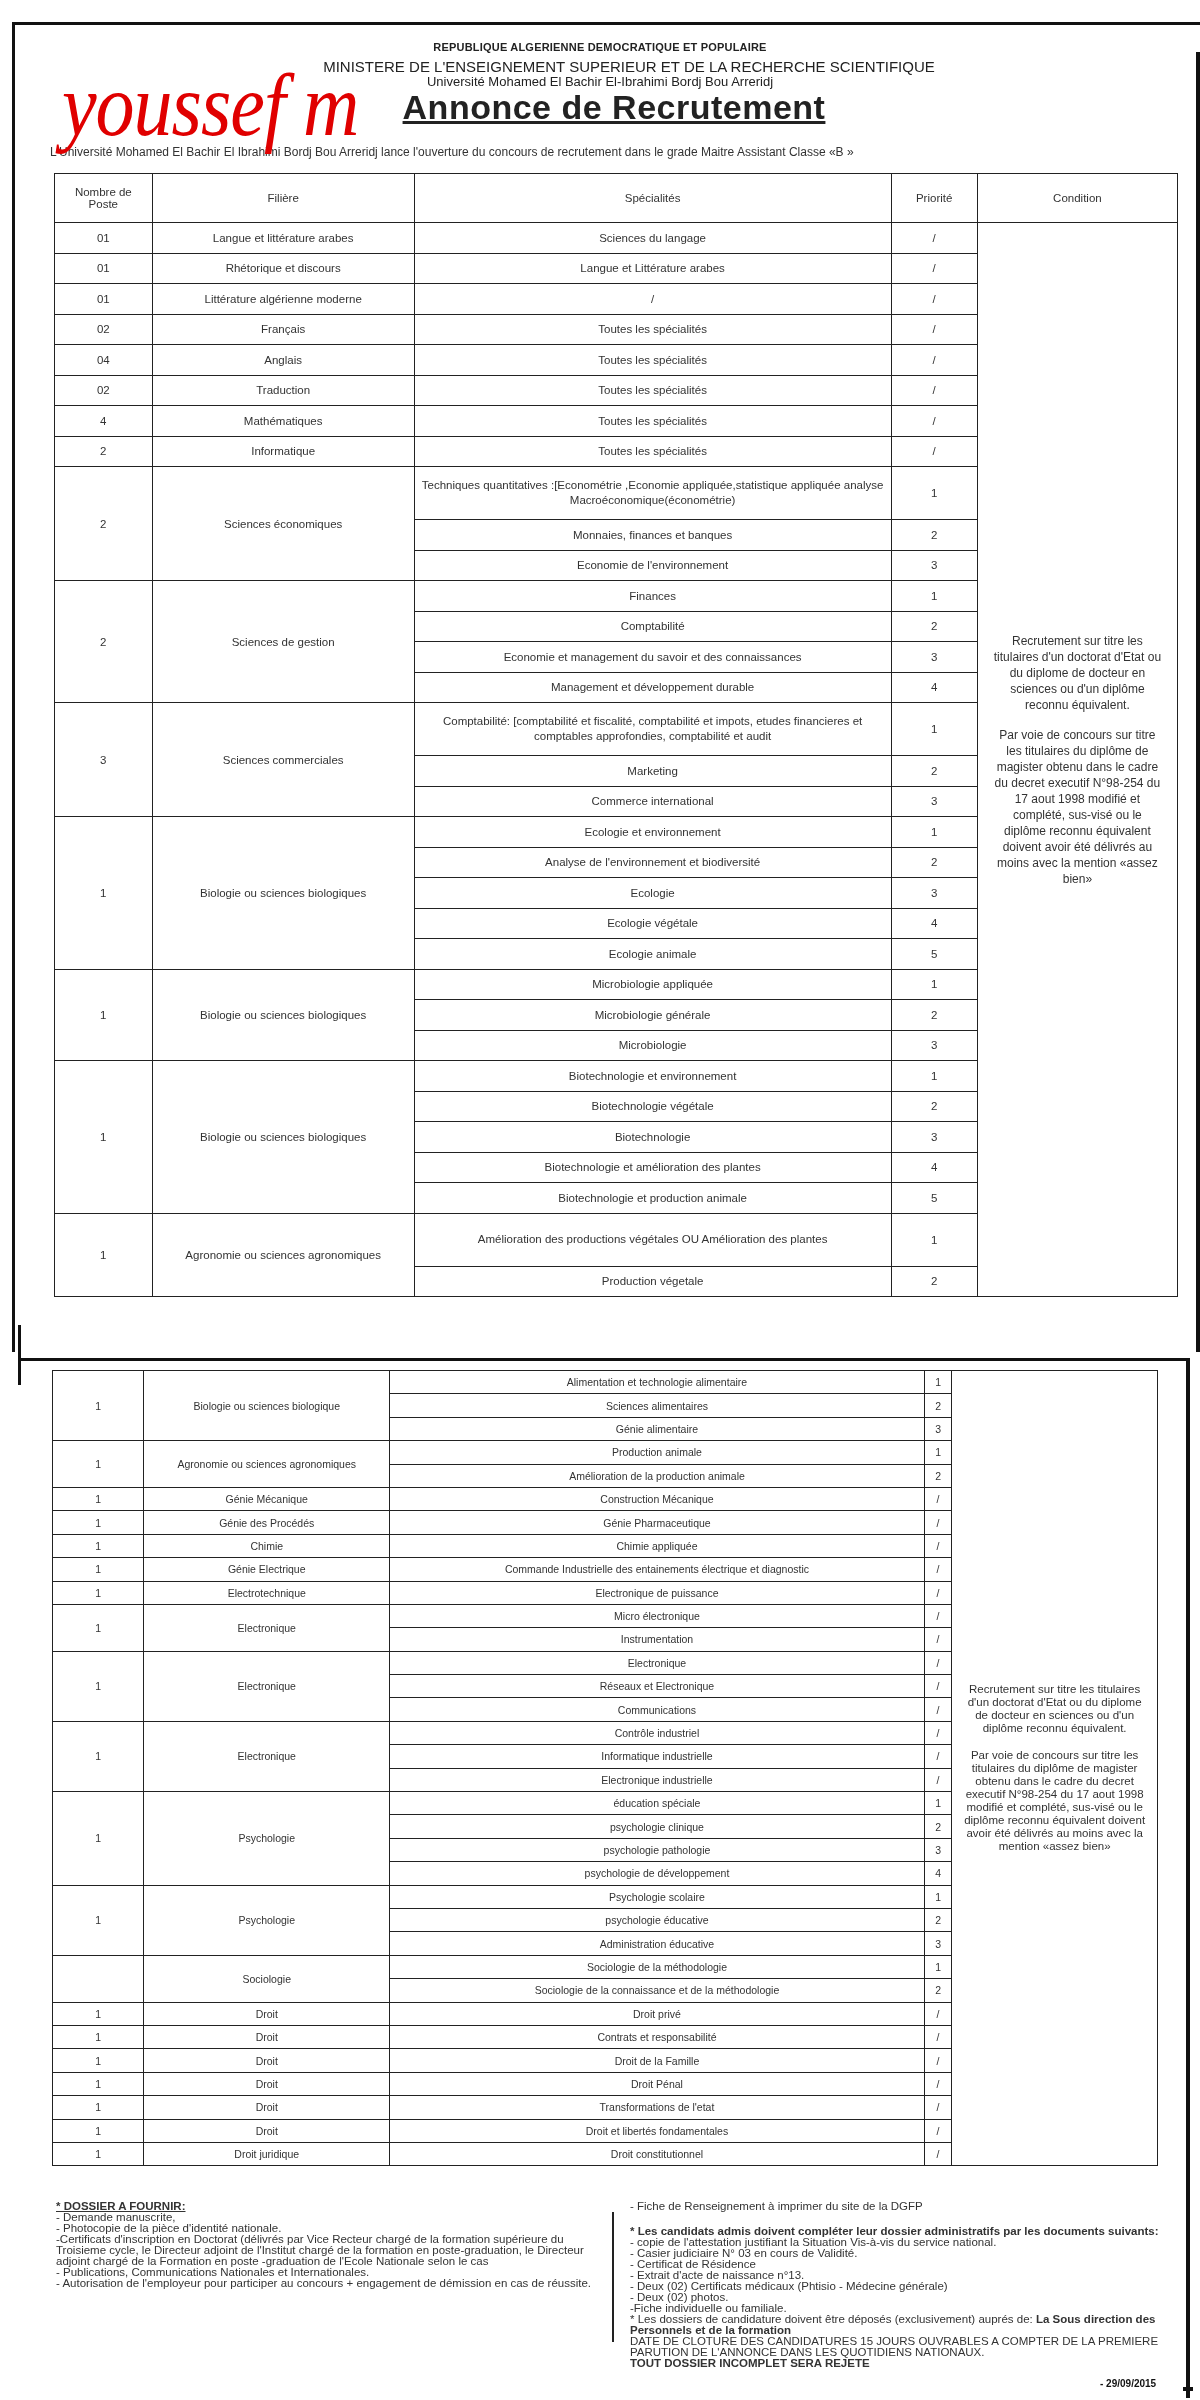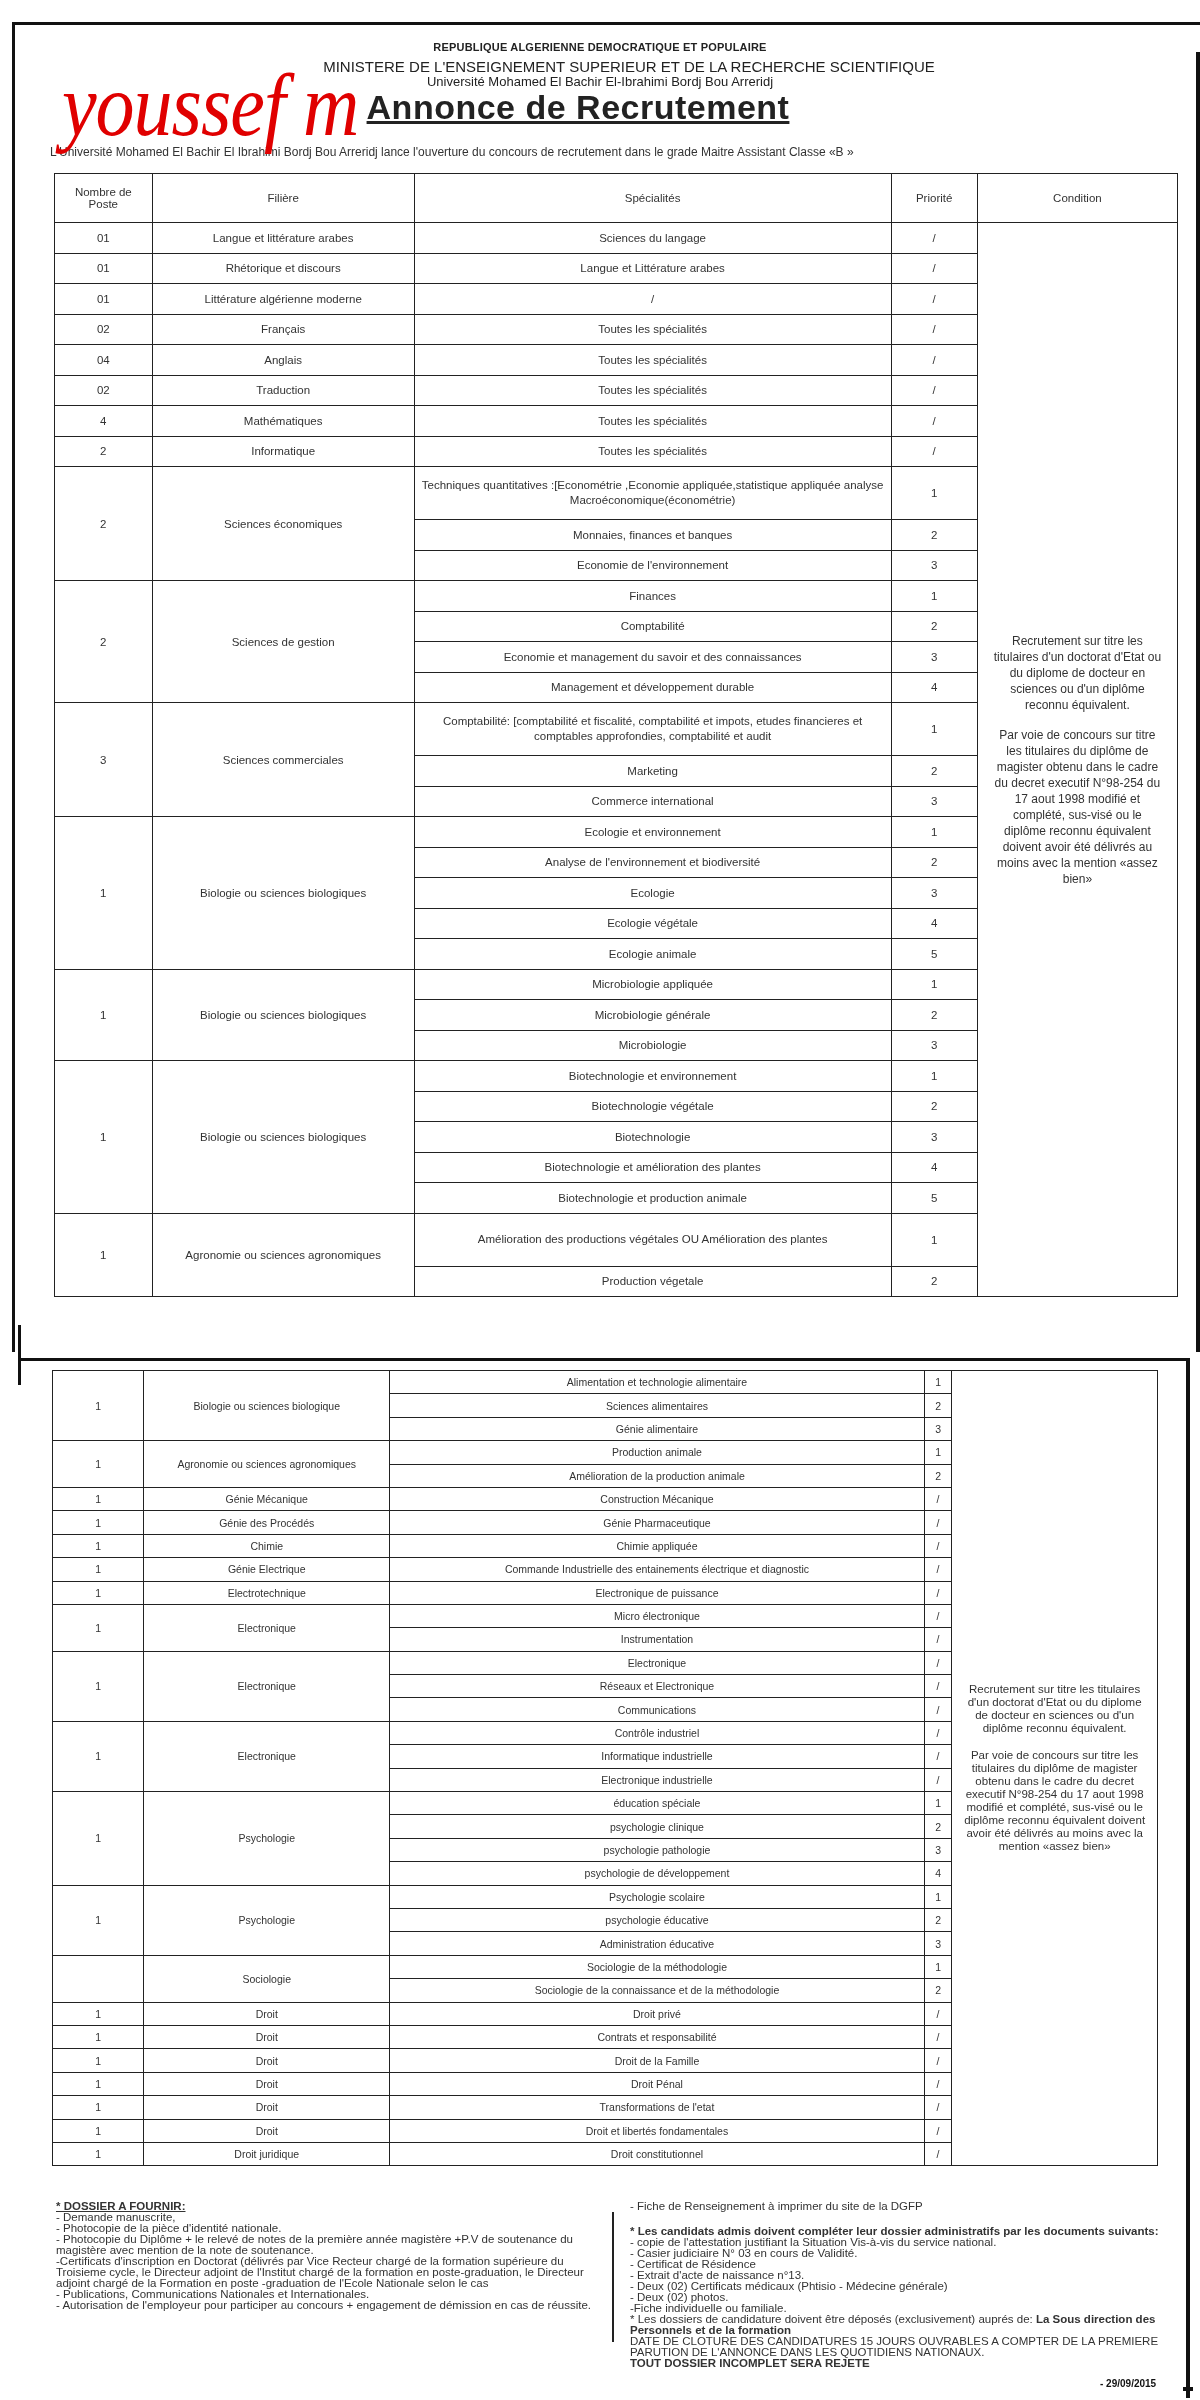--- a/index.html
+++ b/index.html
@@ -6,21 +6,21 @@
   body { width: 1200px; height: 2400px; position: relative; overflow: hidden; font-family: "Liberation Sans", sans-serif; color: #222; }
 
   
   .frame1 { position: absolute; left: 12px; top: 22px; width: 1190px; height: 1330px; border-top: 3px solid #111; border-left: 3px solid #111; box-sizing: border-box; }
   .frame1-right { position: absolute; left: 1196px; top: 52px; width: 4px; height: 1300px; background: #111; }
 
   .hdr { position: absolute; left: 0; width: 1200px; text-align: center; }
   .hdr1 { top: 41px; font-size: 11px; font-weight: bold; letter-spacing: 0.2px; }
   .hdr2 { top: 58px; font-size: 15px; padding-left: 29px; }
   .hdr3 { top: 74px; font-size: 13px; }
-  .title { position: absolute; left: 0; width: 1156px; top: 88px; text-align: center; font-size: 34px; font-weight: bold; text-decoration: underline; color: #222; letter-spacing: 0.5px; }
+  .title { position: absolute; left: 0; width: 1156px; top: 88px; text-align: center; font-size: 34px; font-weight: bold; text-decoration: underline; color: #222; letter-spacing: 0.5px; padding-left: 36px; }
   .intro { position: absolute; left: 50px; top: 145px; font-size: 12px; color: #333; white-space: nowrap; }
 
   .watermark { position: absolute; left: 62px; top: 60px; font-family: "Liberation Serif", serif; font-style: italic; color: #e00000; font-size: 78px; line-height: 1; letter-spacing: -1px; transform: scaleY(1.15); transform-origin: left top; }
 
   
   table { border-collapse: collapse; position: absolute; table-layout: fixed; }
   td, th { border: 1.5px solid #222; text-align: center; vertical-align: middle; padding: 0 4px; color: #333; font-weight: normal; }
 
   .t1 { left: 54px; top: 173px; width: 1124px; font-size: 11.5px; }
   .t1 th { height: 48px; font-size: 11.5px; }
@@ -441,21 +441,20 @@
         <td>/</td>
       </tr>
     </tbody>
 </table>
 
 <div class="footer footer-left">
   <div class="head">* DOSSIER A FOURNIR:</div>
   <div id="left-items">
       <div>- Demande manuscrite,</div>
       <div>- Photocopie de la pièce d'identité nationale.</div>
-      <div>- Photocopie du Diplôme + le relevé de notes de la première année magistère +P.V de soutenance du magistère avec mention de la note de soutenance.</div>
       <div>-Certificats d'inscription en Doctorat (délivrés par Vice Recteur chargé de la formation supérieure du Troisieme cycle, le Directeur adjoint de l'Institut chargé de la formation en poste-graduation, le Directeur adjoint chargé de la Formation en poste -graduation de l'Ecole Nationale selon le cas</div>
       <div>- Publications, Communications Nationales et Internationales.</div>
       <div>- Autorisation de l'employeur pour participer au concours + engagement de démission en cas de réussite.</div>
     </div>
 </div>
 <div class="vline"></div>
 <div class="footer footer-right">
   <div>- Fiche de Renseignement à imprimer du site de la DGFP</div>
   <div class="b">* Les candidats admis doivent compléter leur dossier administratifs par les documents suivants:</div>
   <div id="right-items">

